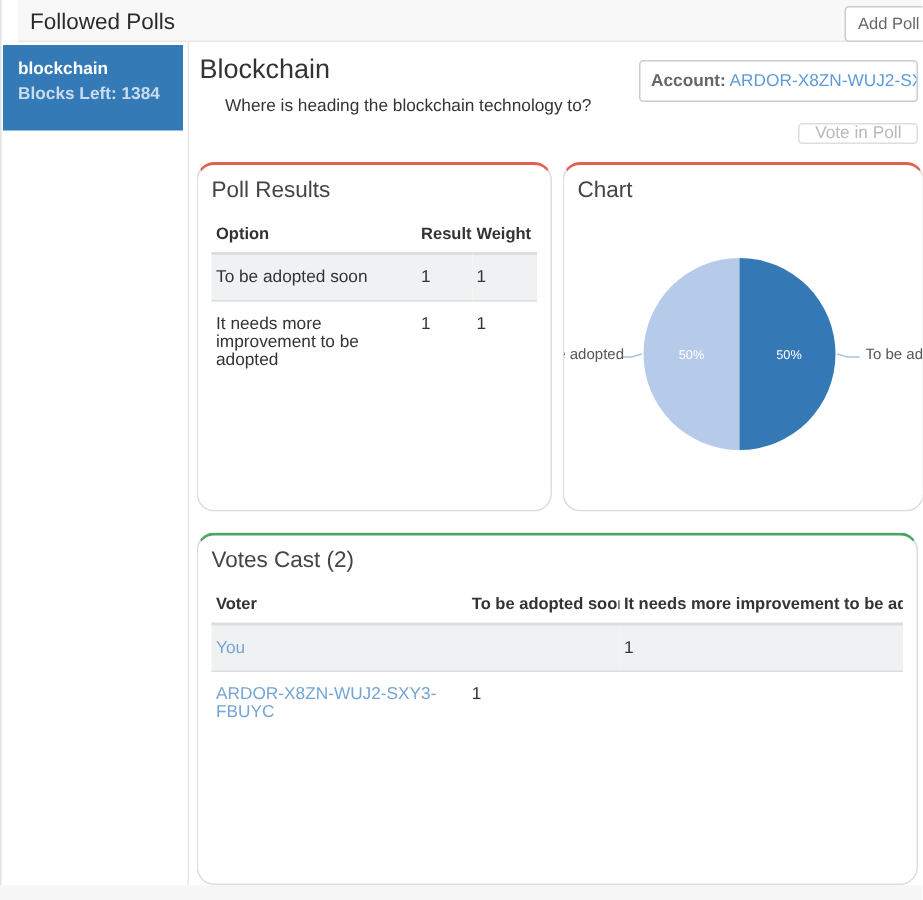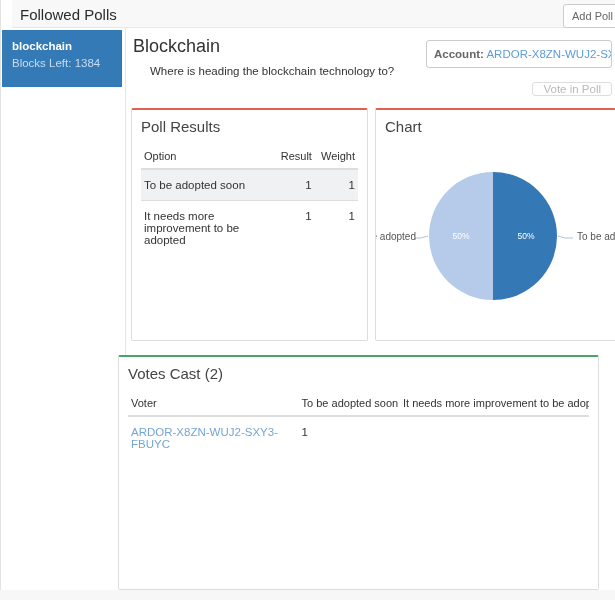--- a/index.html
+++ b/index.html
@@ -15,55 +15,55 @@
     background:#f8f8f8; border-bottom:1px solid #e7e7e7; }
   .page-title { position:absolute; left:8px; top:6px; font-size:15px; color:#2b2b2b; }
   .btn { font-family:inherit; background:#fff; border:1px solid #ccc; border-radius:3px;
     color:#666; cursor:pointer; }
   .add-poll-btn { position:absolute; right:5px; top:4px; font-size:11px; padding:5px 8px; }
 
   
   .sidebar-item { position:absolute; left:2px; top:30px; width:120px; height:57px;
     background:#337ab7; color:#fff; padding:10px 10px; cursor:pointer; }
   .sidebar-item .poll-name { font-size:11.5px; font-weight:bold; }
-  .sidebar-item .blocks-left { font-size:11.5px; color:#c9dcee; margin-top:5px; }
+  .sidebar-item .blocks-left { font-size:11.5px; color:#c9dcee; margin-top:5px;font-weight:bold; }
 
   .main-divider { position:absolute; left:125px; top:28px; width:1px; height:572px; background:#e7e7e7; }
 
   
   .poll-title { position:absolute; left:133px; top:36px; font-size:18px; color:#333; }
   .poll-question { position:absolute; left:150px; top:65px; font-size:11.5px; color:#333; }
 
   .info-box { position:absolute; right:3px; top:40px; width:186px;
     border:1px solid #ccc; border-radius:3px; padding:5px 7px;
     font-size:11.5px; line-height:16px; color:#666; white-space:nowrap; overflow:hidden; }
   .info-label { font-weight:bold; color:#666; }
   a.link, .link { color:#5e9bd8; text-decoration:none; cursor:pointer; }
   .voter-link { color:#74a5d4; }
 
   .vote-btn { position:absolute; right:3px; top:82px; font-size:11.5px;
     padding:0 10px; color:#b9b9b9; border-color:#ddd; cursor:default; }
 
   
-  .panel { position:absolute; background:#fff; border:1px solid #ddd; border-radius:2px;
+  .panel { position:absolute; background:#fff; border:1px solid #ddd; border-radius:12px;
     padding:8px 9px; overflow:hidden; }
   .panel.accent-red   { border-top:2px solid #e2604f; }
   .panel.accent-green { border-top:2px solid #4aa564; }
   .panel-title { font-size:15px; color:#444; margin-bottom:9px; }
   #results-panel { left:131px; top:108px; width:237px; height:233px; }
   #chart-panel   { left:375px; top:108px; width:241px; height:233px; }
-  #votes-panel   { left:118px; top:355px; width:481px; height:235px; }
+  #votes-panel   { left:131px; top:355px; width:481px; height:235px; }
 
   
   table { width:100%; border-collapse:collapse; font-size:11.5px; table-layout:fixed; }
-  th { text-align:left; font-weight:normal; padding:6px 3px; border-bottom:2px solid #ddd;
+  th { text-align:left; font-weight:bold; padding:6px 3px; border-bottom:2px solid #ddd;
     color:#333; font-size:11px; white-space:nowrap; overflow:hidden;margin-left:25px; }
   td { padding:9px 3px; border-top:1px solid #ddd; vertical-align:top; color:#333; }
   tr.striped td { background:#f0f1f2; }
-  .num-right { text-align:right; }
+  .num-right { }
   .results-table col.c-opt { width:63%; }
   .results-table col.c-res { width:17%; }
   .results-table col.c-wt  { width:20%; }
   .votes-table col.c-voter { width:37%; }
   .votes-table col.c-opt1  { width:22%; }
   .votes-table col.c-opt2  { width:41%; }
 
   
   .pie-svg { position:absolute; left:0; top:0; }
   .pie-pct { font-size:8.5px; fill:#fff; text-anchor:middle; font-family:"Liberation Sans",sans-serif; }
@@ -153,20 +153,25 @@
         <col class="c-opt2">
       </colgroup>
     <thead>
       <tr>
         <th>Voter</th>
         <th>To be adopted soon</th>
         <th>It needs more improvement to be adopted</th>
       </tr>
     </thead>
     <tbody>
+      <tr class="striped">
+        <td><span class="link voter-link">You</span></td>
+        <td></td>
+        <td>1</td>
+      </tr>
       <tr>
         <td><span class="link voter-link">ARDOR-X8ZN-WUJ2-SXY3-FBUYC</span></td>
         <td>1</td>
         <td></td>
       </tr>
     </tbody>
   </table>
 </div>
 
 <div class="footer-strip"></div>

